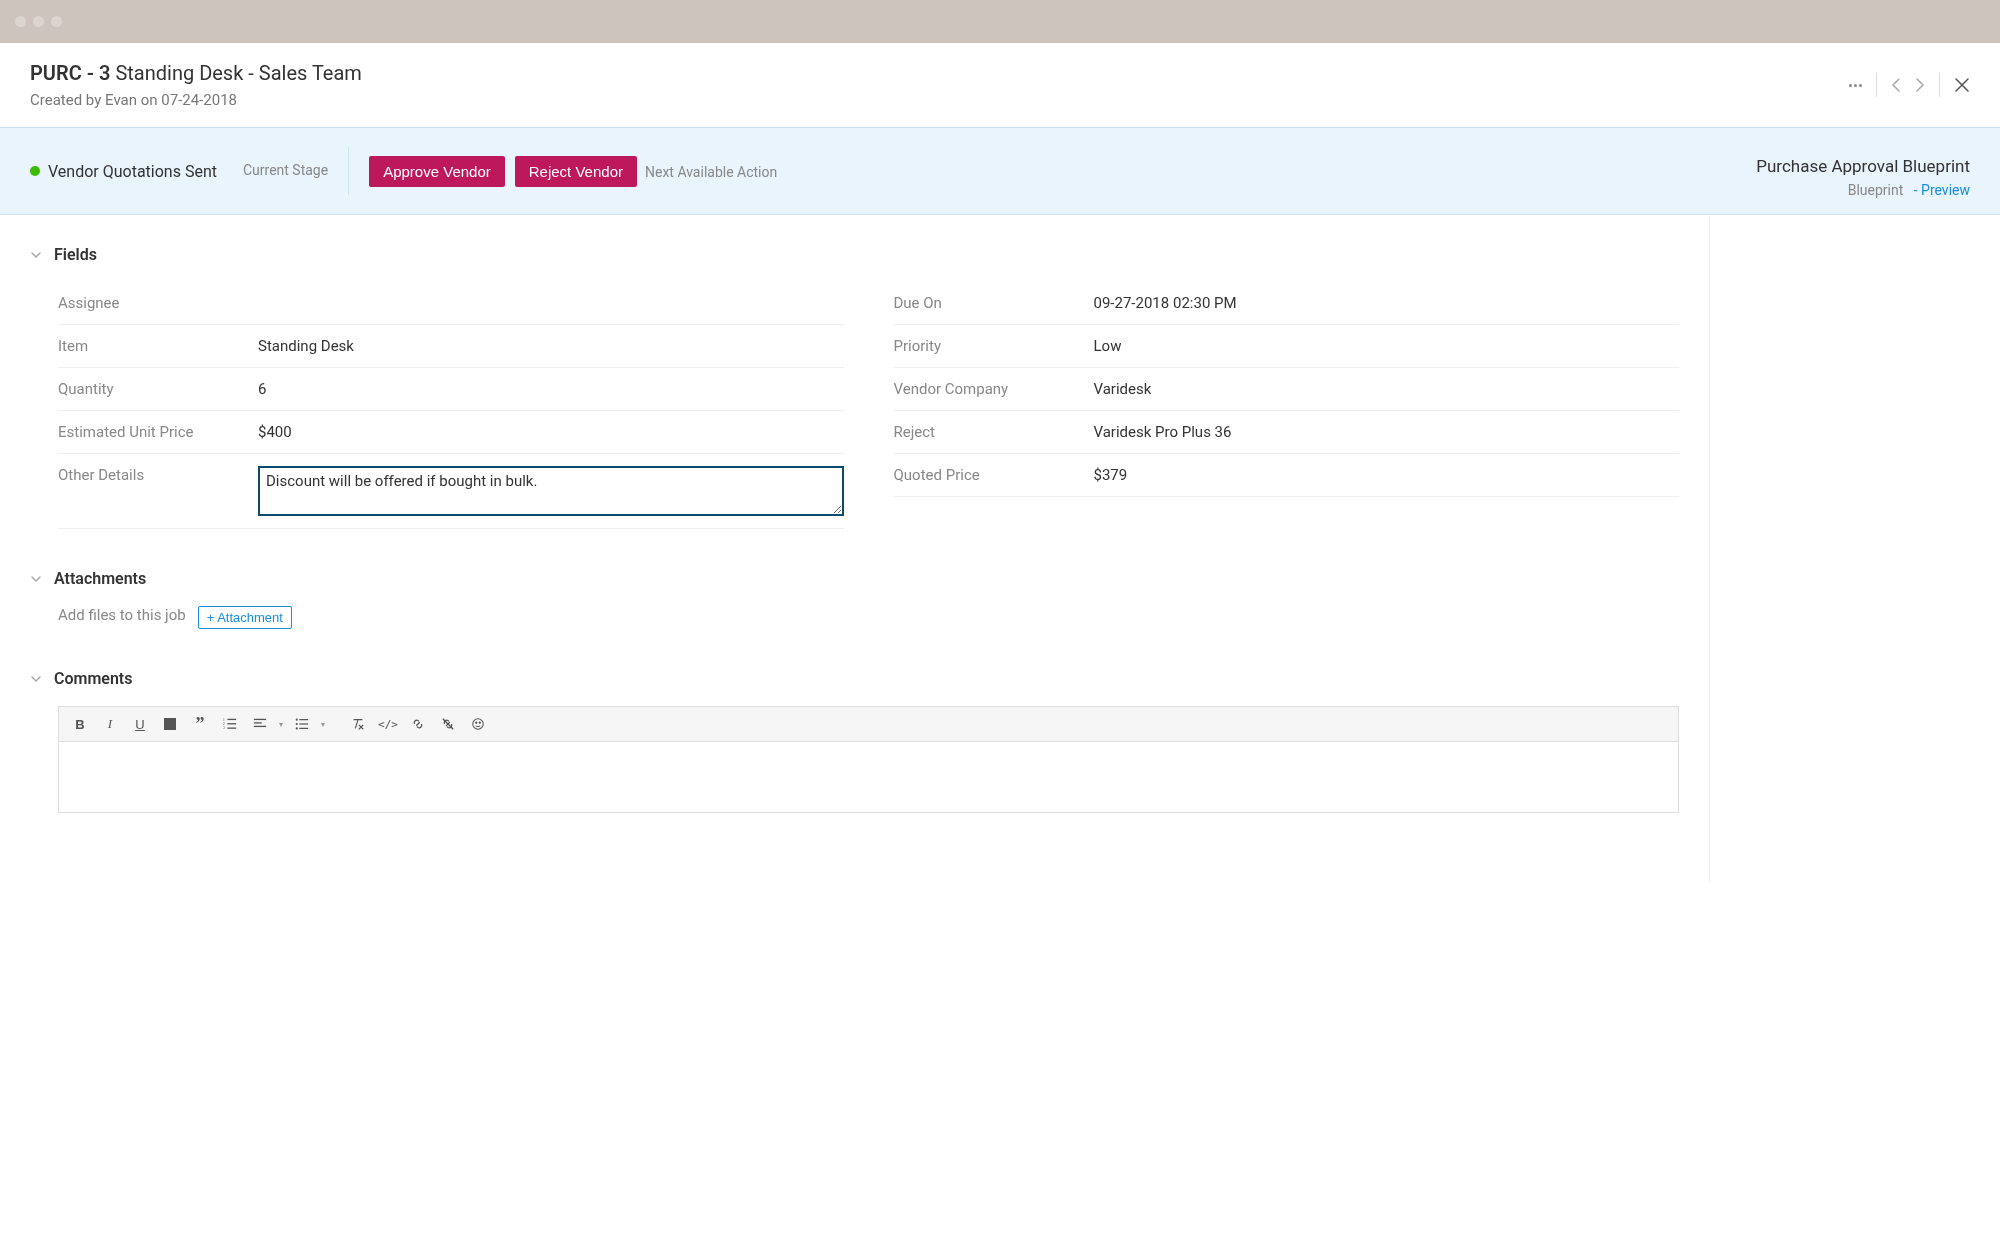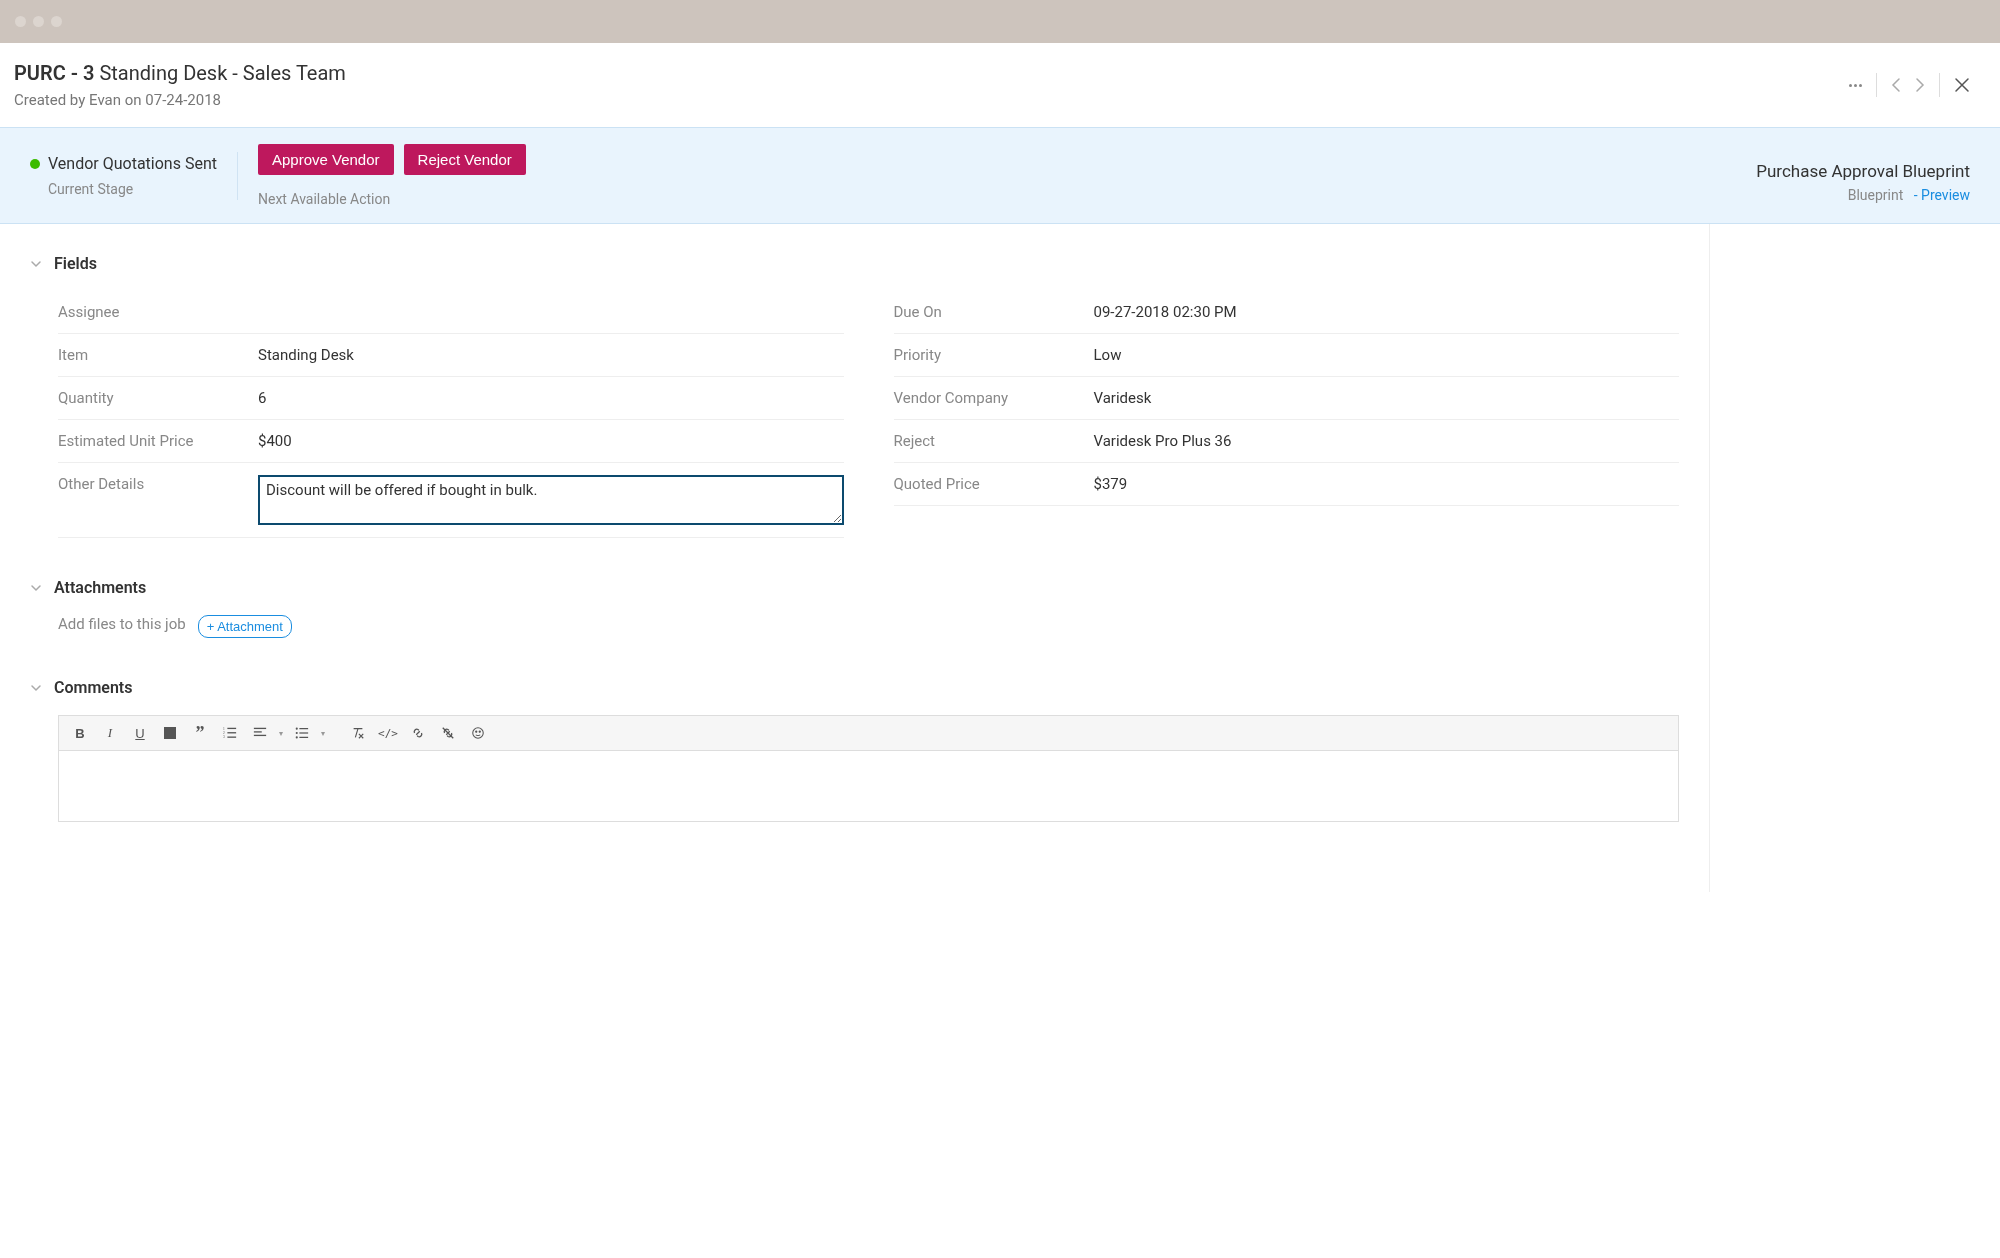--- a/index.html
+++ b/index.html
@@ -20,21 +20,21 @@
       padding-left: 15px;
     }
     .traffic-light {
       width: 11px;
       height: 11px;
       border-radius: 50%;
       background: #dcd5cf;
       margin-right: 7px;
     }
     .header {
-      padding: 18px 30px 18px 14px;
+      padding: 18px 30px 18px 30px;
       display: flex;
       justify-content: space-between;
       align-items: center;
     }
     .header-left {
       display: flex;
       flex-direction: column;
       gap: 6px;
     }
     .record-title {
@@ -88,21 +88,21 @@
       justify-content: space-between;
       align-items: center;
       padding: 16px 30px;
     }
     .stage-left {
       display: flex;
       align-items: center;
     }
     .stage-block {
       display: flex;
-      flex-direction: column;
+      flex-direction: row;
       gap: 8px;
     }
     .current-stage-row {
       display: flex;
       align-items: center;
       gap: 8px;
     }
     .status-dot {
       width: 10px;
       height: 10px;
@@ -231,21 +231,21 @@
     .attachment-text {
       font-size: 15px;
       color: #888;
     }
     .attachment-btn {
       border: 1px solid #1a8de0;
       color: #1a8de0;
       background: #fff;
       padding: 3px 8px;
       font-size: 13px;
-      border-radius: 10px;
+      border-radius: 2px;
       cursor: pointer;
     }
     .editor {
       border: 1px solid #ddd;
       margin-left: 28px;
     }
     .editor-toolbar {
       background: #f6f6f6;
       border-bottom: 1px solid #ddd;
       padding: 6px 8px;

